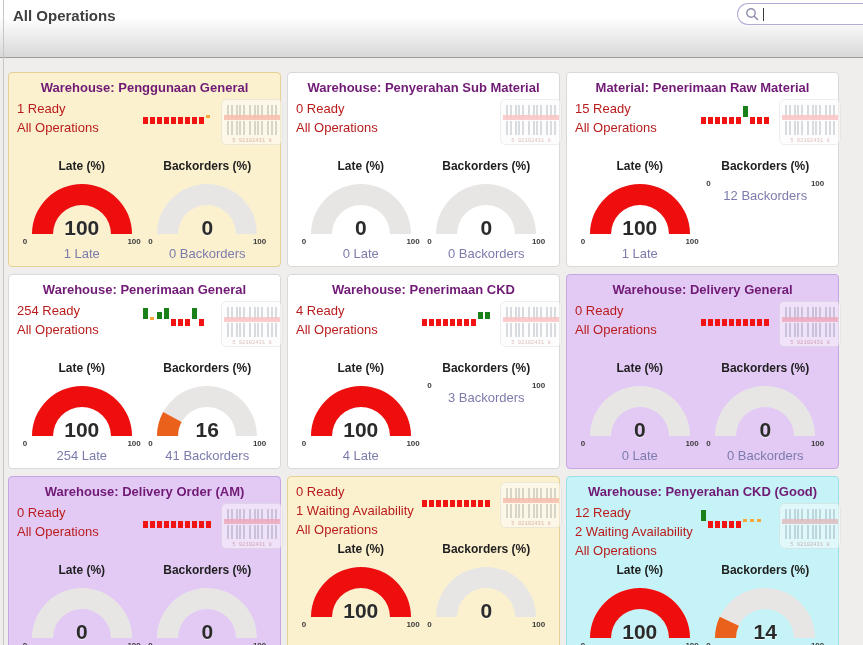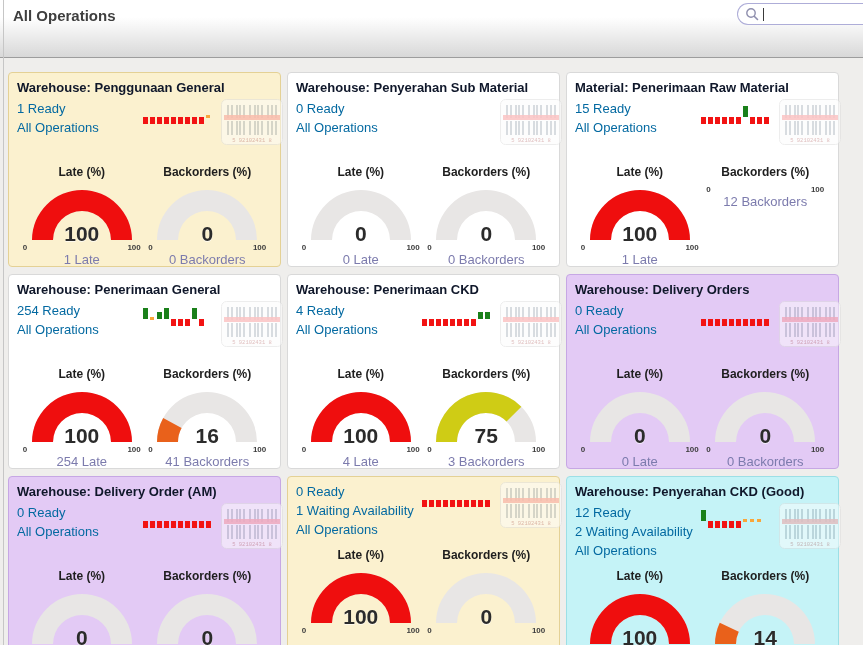--- a/index.html
+++ b/index.html
@@ -17,32 +17,32 @@
 
   .cards{position:absolute;left:8px;top:72px;width:831px;display:grid;
          grid-template-columns:repeat(3,273px);gap:7px 6px}
   .card{box-sizing:border-box;height:195px;border-radius:4px;border:1px solid #d9d9d9;
         padding:5px 8px;background:#fff;overflow:visible}
   .card.white {background:#ffffff;border-color:#d9d9d9}
   .card.yellow{background:#fbf1cf;border-color:#e4d195}
   .card.purple{background:#e3caf5;border-color:#c6a7e4}
   .card.cyan  {background:#c5f3f7;border-color:#9cdfe6}
 
-  .card-title{text-align:left;font-size:13px;font-weight:bold;color:#0f172a;margin:2px 0 4px;
+  .card-title{text-align:center;font-size:13px;font-weight:bold;color:#701a75;margin:2px 0 4px;
               white-space:nowrap;overflow:hidden}
   .card-top{display:flex;min-height:56px}
   .links{width:126px;flex-shrink:0;display:flex;flex-direction:column;gap:4px;padding-top:2px}
-  .link{color:#0369a1;font-size:13px;cursor:pointer;white-space:nowrap}
+  .link{color:#b91c1c;font-size:13px;cursor:pointer;white-space:nowrap}
   .spark{width:78px;height:34px;position:relative;margin-top:5px;flex-shrink:0}
   .spark .bar{position:absolute}
   .barcode{margin-left:auto;width:62px;height:46px;opacity:.5;flex-shrink:0}
 
   .gauges{display:flex;justify-content:space-between;padding:0 2px;margin-top:2px}
   .gcol{width:128px;text-align:center}
-  .glabel{font-size:12px;font-weight:bold;color:#1e1e1e;margin:8px 0 6px}
+  .glabel{font-size:12px;font-weight:bold;color:#1e1e1e;margin:2px 0 6px}
   .gwrap{position:relative;width:120px;height:57px;margin:0 auto}
   .gwrap svg{display:block}
   .gvalue{position:absolute;left:0;right:0;bottom:-4px;font-size:21px;font-weight:bold;color:#2b2b2b;
           text-shadow:0 1px 0 rgba(255,255,255,.65)}
   .gticks{display:flex;justify-content:space-between;width:118px;margin:1px auto 0;
           font-size:8px;font-weight:bold;color:#3d3d3d}
   .gcount{font-size:13px;color:#7c7bad;cursor:pointer;min-height:15px}
 </style>
 </head>
 <body>
@@ -442,38 +442,31 @@
           <div class="gvalue">100</div>
         </div>
         <div class="gticks">
           <span>0</span>
           <span>100</span>
         </div>
         <div class="gcount link">4 Late</div>
       </div>
       <div class="gcol">
         <div class="glabel">Backorders (%)</div>
-        <div class="gwrap">
-          <svg width="120" height="57" viewBox="0 0 120 57">
-                <path d="M 10 54.99999999999999 A 50 50 0 0 1 109.99999999238457 54.99912733537405 L 88.99999999558304 54.99949385451695 A 29 29 0 0 0 31 55 Z" fill="#e8e6e5"></path>
-                <path d="M 10 54.99999999999999 A 50 50 0 0 1 95.35533905932738 19.64466094067263 L 80.50609665440987 34.49390334559013 A 29 29 0 0 0 31 55 Z" fill="#cfcc15"></path>
-              </svg>
-          <div class="gvalue">75</div>
-        </div>
         <div class="gticks">
           <span>0</span>
           <span>100</span>
         </div>
         <div class="gcount link">3 Backorders</div>
       </div>
     </div>
   </article>
 
   <article class="card purple">
-    <div class="card-title">Warehouse: Delivery Orders</div>
+    <div class="card-title">Warehouse: Delivery General</div>
     <div class="card-top">
       <div class="links">
             <div class="link">0 Ready</div>
             <div class="link">All Operations</div>
           </div>
       <div class="spark">
             <div class="bar" style="left: 0px; top: 13px; width: 5px; height: 7px; background: rgb(242, 19, 19);"></div>
             <div class="bar" style="left: 7px; top: 13px; width: 5px; height: 7px; background: rgb(242, 19, 19);"></div>
             <div class="bar" style="left: 14px; top: 13px; width: 5px; height: 7px; background: rgb(242, 19, 19);"></div>
             <div class="bar" style="left: 21px; top: 13px; width: 5px; height: 7px; background: rgb(242, 19, 19);"></div>

